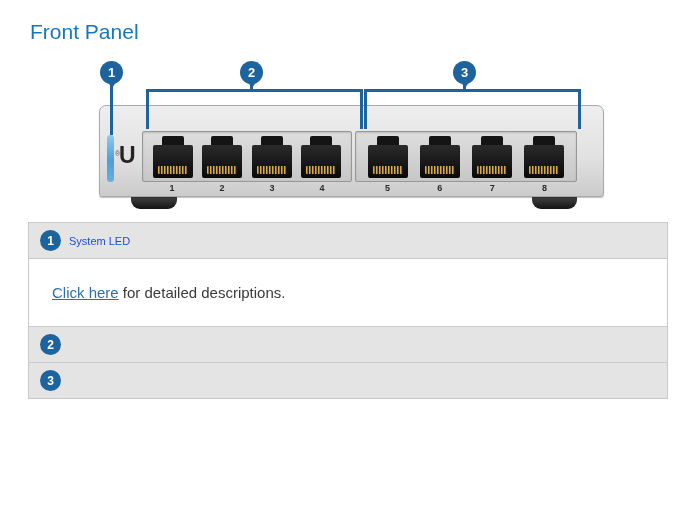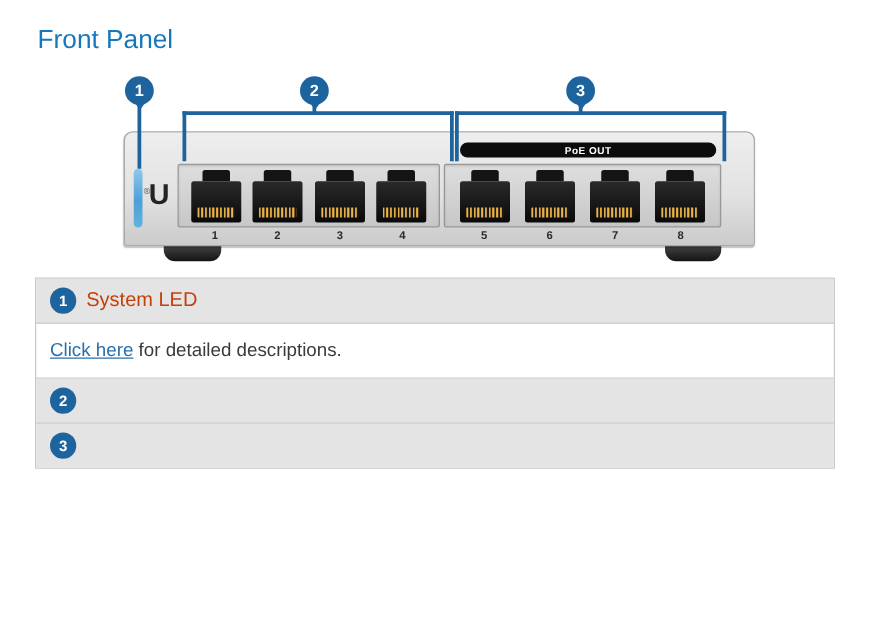--- a/index.html
+++ b/index.html
@@ -58,23 +58,23 @@
 
   
   .desc-table{position:absolute;left:28px;top:222px;width:640px;border:1px solid #c9c9c9;
         background:#ffffff;box-sizing:border-box;}
   .trow{border-bottom:1px solid #c9c9c9;box-sizing:border-box;}
   .trow:last-child{border-bottom:none;}
   .thead{background:#e4e4e4;padding:7px 11px;display:flex;align-items:center;}
   .badge{width:21px;height:21px;border-radius:50%;background:#1d639e;color:#fff;font-size:12px;
         font-weight:bold;display:inline-flex;align-items:center;justify-content:center;
         margin-right:8px;flex:0 0 21px;}
-  .hlabel{font-size:16px;color:#c2410c;}
+  .hlabel{font-size:11px;color:#1d4ed8;}
   .tbody{padding:11px;}
-  .cell{margin:0;font-size:15px;color:#3a3a3a;line-height:1.4;max-width:578px;}
+  .cell{margin:12px;font-size:15px;color:#3a3a3a;line-height:1.4;max-width:578px;}
   .link{color:#2a6fad;text-decoration:underline;cursor:pointer;}
 </style>
 </head>
 <body>
 
 <div class="page">
 
   <h1 class="title">Front Panel</h1>
 
   <div class="figure">
@@ -89,21 +89,20 @@
     <div class="callout" style="left:240px;top:61px;">2</div>
     <div class="callout" style="left:453px;top:61px;">3</div>
 
     <div class="foot foot-left"></div>
     <div class="foot foot-right"></div>
     <div class="switch-body"></div>
 
     <div class="led"></div>
     <div class="logo"><span class="reg">®</span><span>U</span></div>
 
-    <div class="poe-pill">PoE OUT</div>
 
     <div class="panel-group pg1">
       <div class="panel">
         <div class="port">
             <div class="port-tab"></div>
             <div class="port-body">
               <div class="port-pins"></div>
             </div>
           </div>
         <div class="port">

